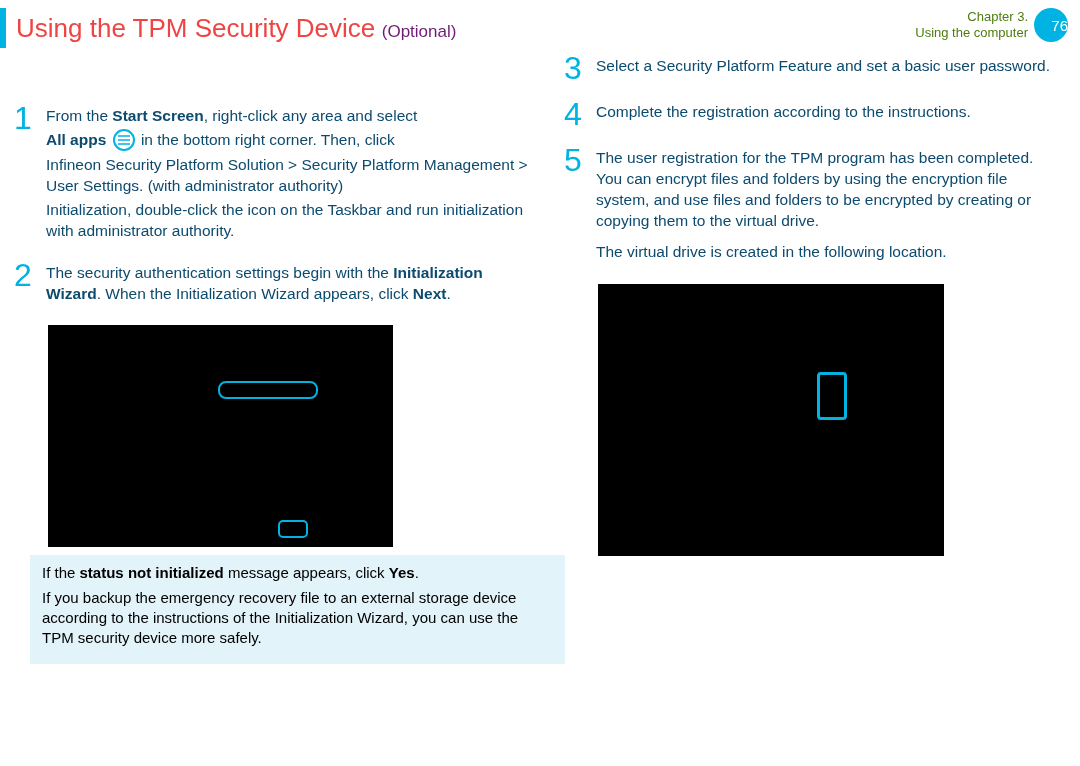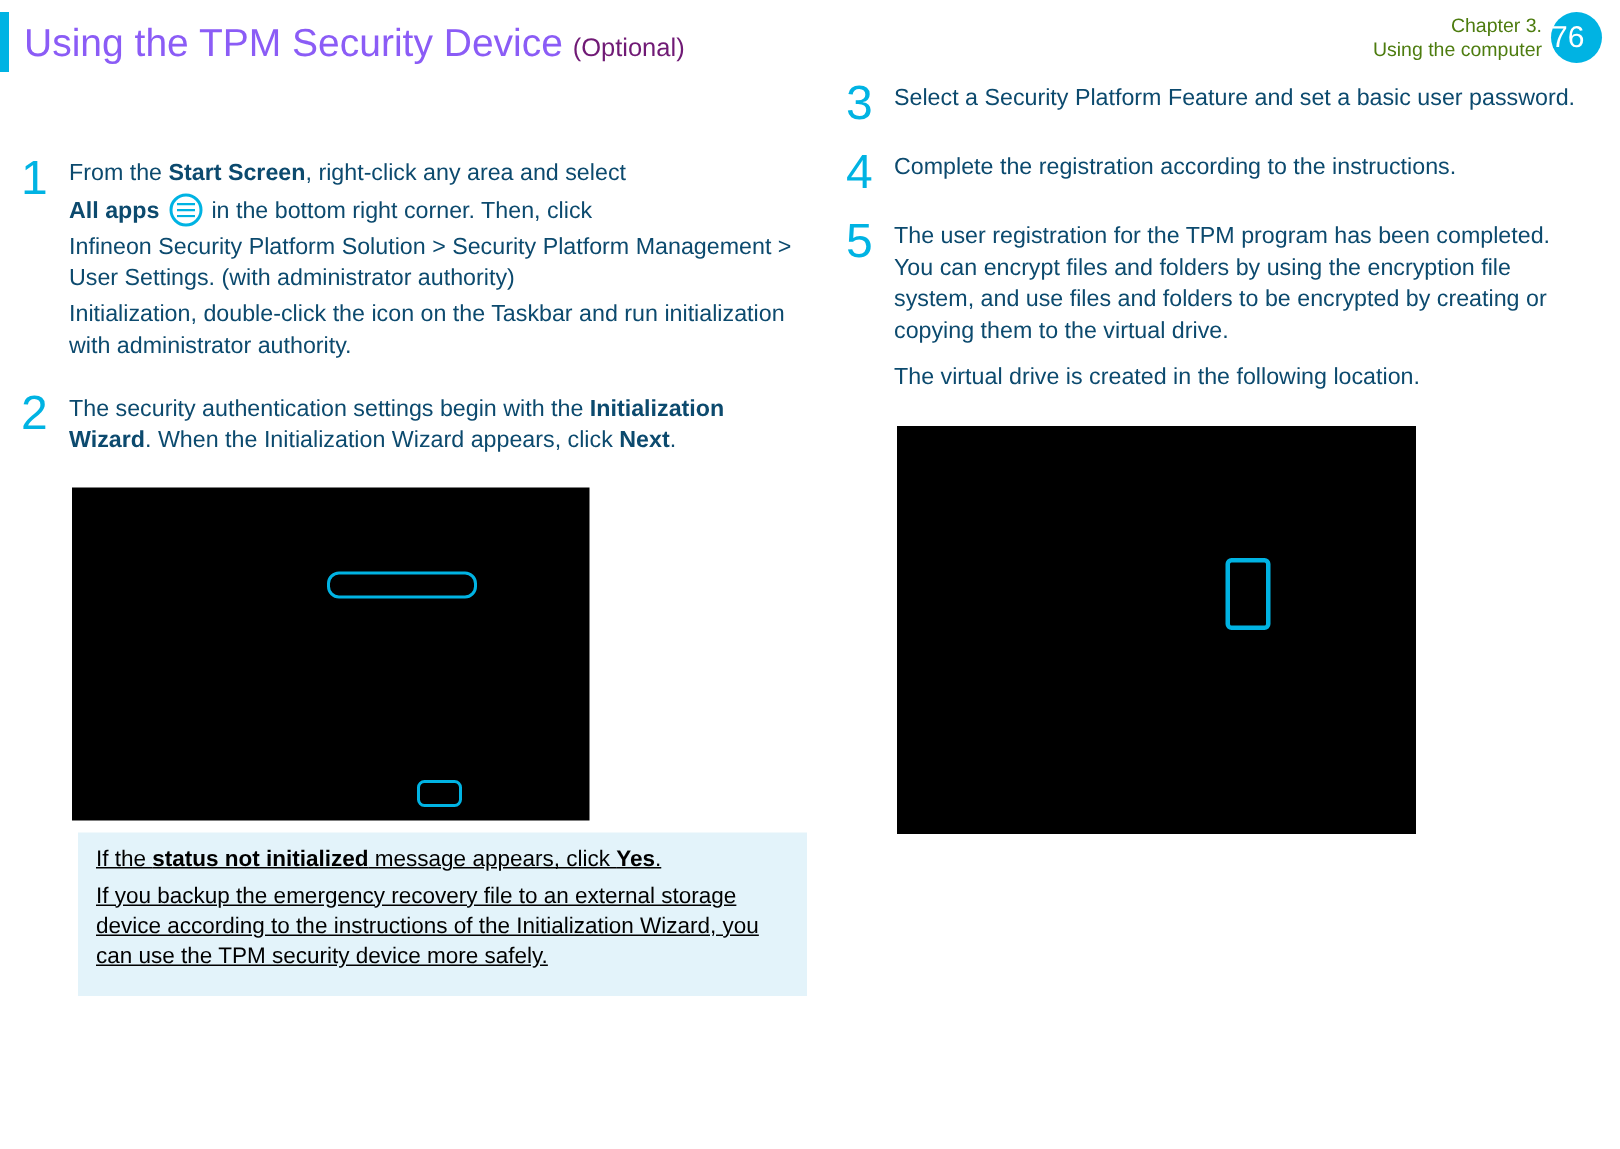--- a/index.html
+++ b/index.html
@@ -24,21 +24,21 @@
     }
     .title-bar {
       width: 6px;
       height: 40px;
       background: #00b3e3;
       margin-right: 10px;
     }
     .title {
       font-size: 26px;
       font-weight: normal;
-      color: #8b5cf6;
+      color: #ef4444;
     }
     .title-optional {
       font-size: 17px;
       color: #701a75;
       margin-left: 2px;
     }
     .header-right {
       display: flex;
       align-items: center;
       gap: 6px;
@@ -50,22 +50,22 @@
       line-height: 1.25;
     }
     .page-badge {
       width: 34px;
       height: 34px;
       border-radius: 50%;
       background: #00b3e3;
       color: #fff;
       display: flex;
       align-items: center;
-      justify-content: flex-start;
-      font-size: 20px;
+      justify-content: flex-end;
+      font-size: 15px;
     }
     .columns {
       display: flex;
       padding: 50px 18px 10px 14px;
       gap: 30px;
     }
     .col-left { width: 520px; }
     .col-right { width: 500px; position: relative; }
     .step {
       display: flex;
@@ -110,27 +110,26 @@
       margin-bottom: 8px;
     }
     .pill {
       position: absolute;
       border: 2px solid #00b3e3;
       border-radius: 6px;
     }
     .pill-wide { left: 170px; top: 56px; width: 100px; height: 18px; border-radius: 8px; }
     .pill-small { left: 230px; top: 195px; width: 30px; height: 18px; border-radius: 5px; }
     .note-box {
-      margin-left: 38px;
-      width: 486px;
+      margin-left: 16px;
+      width: 535px;
       background: #e3f3fa;
       padding: 8px 12px 12px 12px;
       font-size: 15px;
       line-height: 1.35;
-      text-decoration: underline;
     }
     .note-box p { margin-bottom: 4px; }
     .dark-panel-right {
       margin-left: 34px;
       margin-top: 14px;
       width: 346px;
       height: 272px;
       background: #000;
       position: relative;
     }

